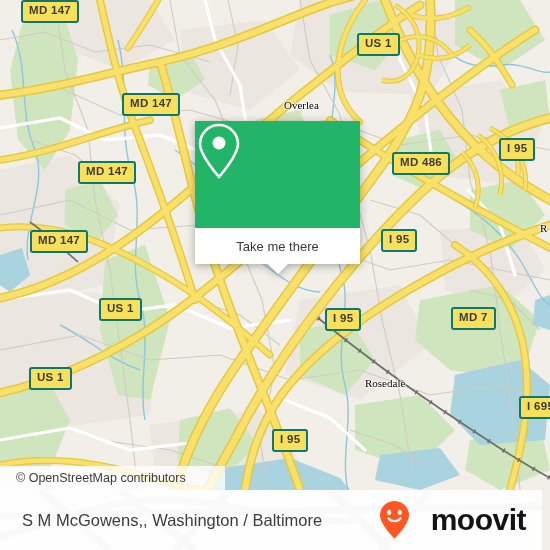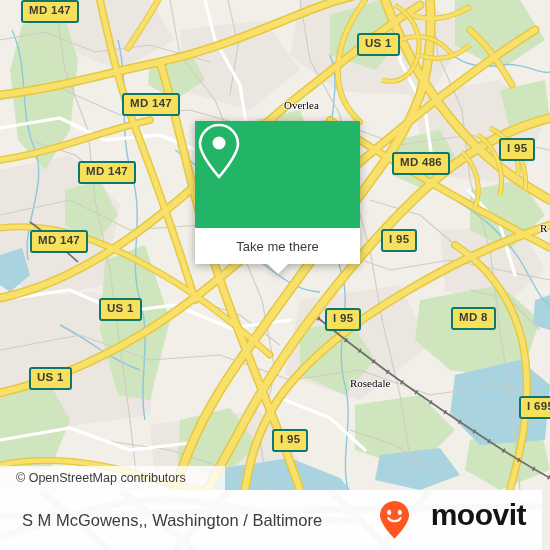--- a/index.html
+++ b/index.html
@@ -118,21 +118,21 @@
     color: #3c3c3c;
     font-size: 16.5px;
     font-family: "Liberation Sans", sans-serif;
     white-space: nowrap;
   }
   #brand {
     position: absolute;
     right: 16px; top: 50%;
     transform: translateY(-50%);
     z-index: 2;
-    display: flex; gap: 20px;
+    display: flex; align-items: center; gap: 20px;
   }
   #brand-name {
     color: #141414;
     font-size: 30px;
     font-weight: bold;
     letter-spacing: -0.5px;
     line-height: 1;
     font-family: "Liberation Sans", sans-serif;
   }
 </style>
@@ -306,29 +306,29 @@
         <div class="shield" style="left: 21px; top: 0px;">MD 147</div>
         <div class="shield" style="left: 357px; top: 33px;">US 1</div>
         <div class="shield" style="left: 122px; top: 93px;">MD 147</div>
         <div class="shield" style="left: 499px; top: 138px;">I 95</div>
         <div class="shield" style="left: 78px; top: 161px;">MD 147</div>
         <div class="shield" style="left: 392px; top: 152px;">MD 486</div>
         <div class="shield" style="left: 30px; top: 230px;">MD 147</div>
         <div class="shield" style="left: 381px; top: 229px;">I 95</div>
         <div class="shield" style="left: 99px; top: 298px;">US 1</div>
         <div class="shield" style="left: 325px; top: 308px;">I 95</div>
-        <div class="shield" style="left: 451px; top: 307px;">MD 8</div>
+        <div class="shield" style="left: 451px; top: 307px;">MD 7</div>
         <div class="shield" style="left: 29px; top: 367px;">US 1</div>
         <div class="shield" style="left: 519px; top: 396px;">I 695</div>
         <div class="shield" style="left: 272px; top: 429px;">I 95</div>
       </div>
 
     <div id="places">
         <div class="place" style="left: 284px; top: 99px;">Overlea</div>
-        <div class="place" style="left: 350px; top: 377px; text-align: right;">Rosedale</div>
+        <div class="place" style="left: 365px; top: 377px; text-align: right;">Rosedale</div>
         <div class="place" style="left: 540px; top: 222px;">R</div>
       </div>
 
     <div id="popup">
       <div id="popup-head">
         <svg width="48" height="60" viewBox="0 0 48 60">
           <path d="M24 4 C13.5 4 5 12.5 5 23 C5 34.5 24 56 24 56 C24 56 43 34.5 43 23 C43 12.5 34.5 4 24 4 Z" fill="none" stroke="#ffffff" stroke-width="2.6" stroke-linejoin="round"></path>
           <circle cx="24" cy="22" r="6.5" fill="#ffffff"></circle>
         </svg>
       </div>

